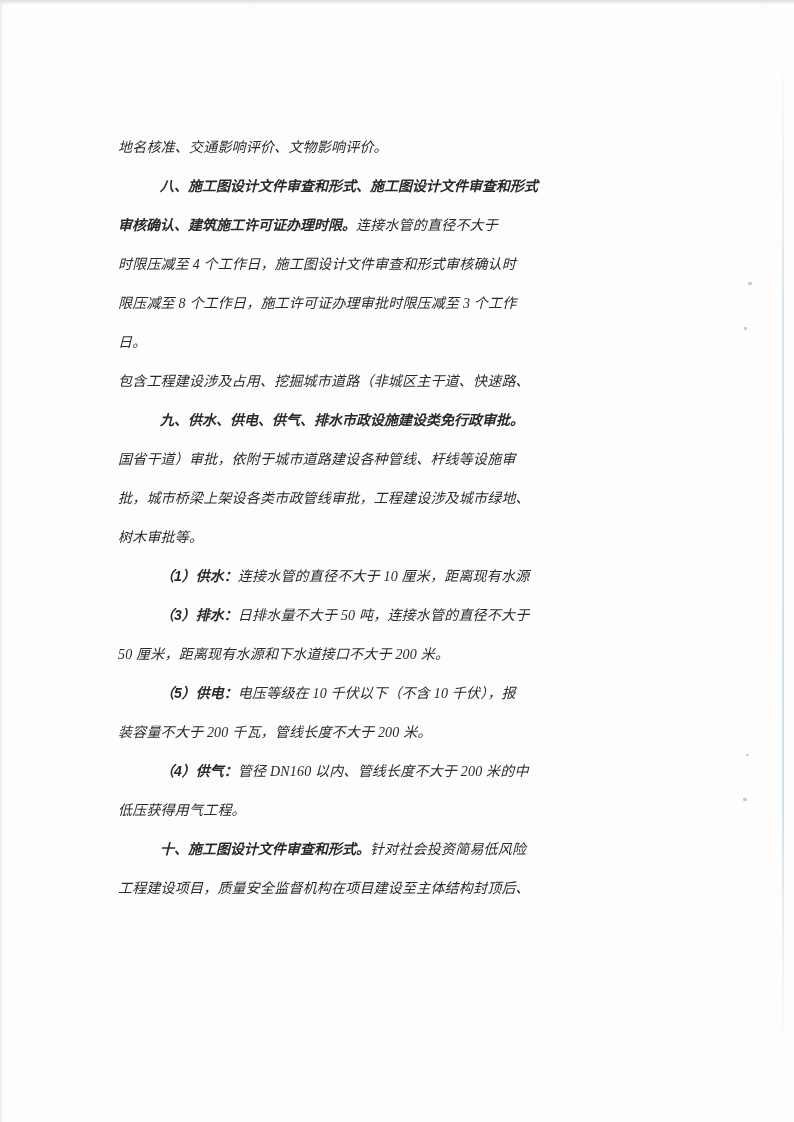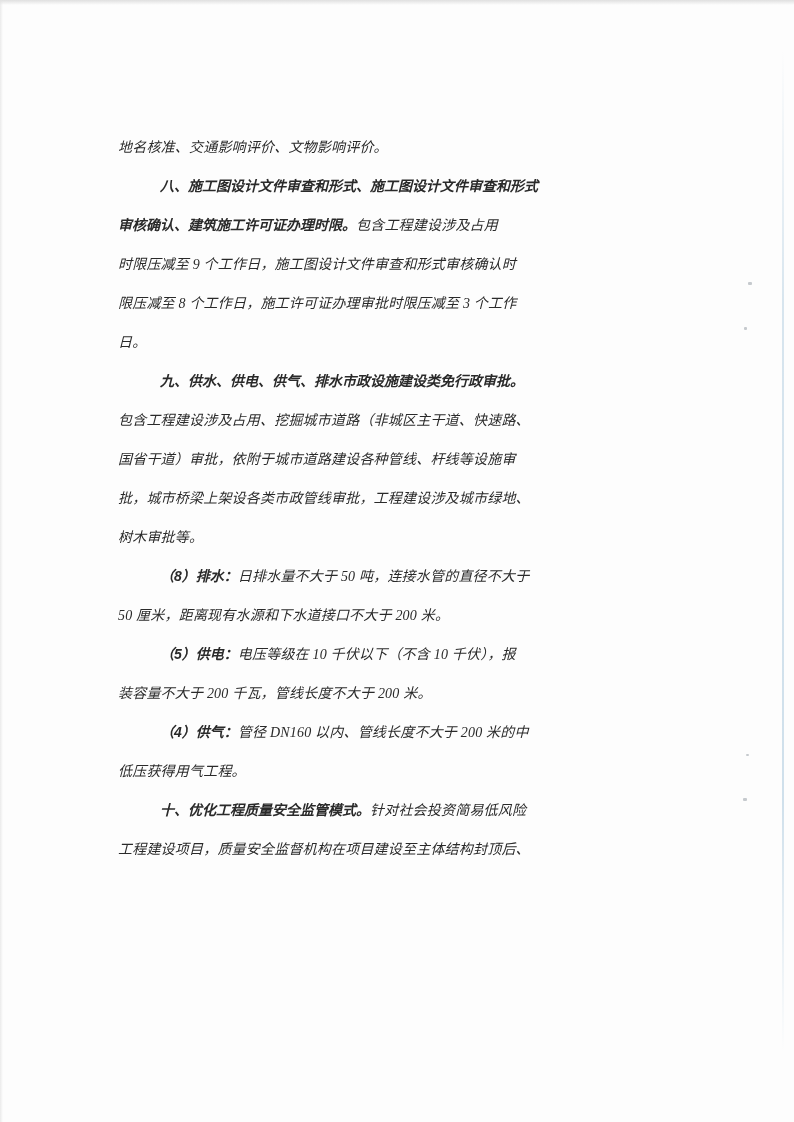--- a/index.html
+++ b/index.html
@@ -73,31 +73,32 @@
   <div class="edge-left"></div>
   <div class="edge-right-line"></div>
   <div class="speck s1"></div>
   <div class="speck s2"></div>
   <div class="speck s3"></div>
   <div class="speck s4"></div>
 
   <div class="text-block">
       <div class="line"><span class="seg">地名核准、交通影响评价、文物影响评价。</span></div>
       <div class="line indent"><span class="seg bold">八、施工图设计文件审查和形式、施工图设计文件审查和形式</span></div>
-      <div class="line"><span class="seg bold">审核确认、建筑施工许可证办理时限。</span><span class="seg">包含工程建设涉及占用</span></div>
-      <div class="line"><span class="seg">时限压减至 9 个工作日，施工图设计文件审查和形式审核确认时</span></div>
+      <div class="line"><span class="seg bold">审核确认、建筑施工许可证办理时限。</span><span class="seg">连接水管的直径不大于</span></div>
+      <div class="line"><span class="seg">时限压减至 4 个工作日，施工图设计文件审查和形式审核确认时</span></div>
       <div class="line"><span class="seg">限压减至 8 个工作日，施工许可证办理审批时限压减至 3 个工作</span></div>
       <div class="line"><span class="seg">日。</span></div>
+      <div class="line"><span class="seg">包含工程建设涉及占用、挖掘城市道路（非城区主干道、快速路、</span></div>
       <div class="line indent"><span class="seg bold">九、供水、供电、供气、排水市政设施建设类免行政审批。</span></div>
-      <div class="line"><span class="seg">包含工程建设涉及占用、挖掘城市道路（非城区主干道、快速路、</span></div>
       <div class="line"><span class="seg">国省干道）审批，依附于城市道路建设各种管线、杆线等设施审</span></div>
       <div class="line"><span class="seg">批，城市桥梁上架设各类市政管线审批，工程建设涉及城市绿地、</span></div>
       <div class="line"><span class="seg">树木审批等。</span></div>
-      <div class="line indent"><span class="seg bold">（8）排水：</span><span class="seg">日排水量不大于 50 吨，连接水管的直径不大于</span></div>
+      <div class="line indent"><span class="seg bold">（1）供水：</span><span class="seg">连接水管的直径不大于 10 厘米，距离现有水源</span></div>
+      <div class="line indent"><span class="seg bold">（3）排水：</span><span class="seg">日排水量不大于 50 吨，连接水管的直径不大于</span></div>
       <div class="line"><span class="seg">50 厘米，距离现有水源和下水道接口不大于 200 米。</span></div>
       <div class="line indent"><span class="seg bold">（5）供电：</span><span class="seg">电压等级在 10 千伏以下（不含 10 千伏），报</span></div>
       <div class="line"><span class="seg">装容量不大于 200 千瓦，管线长度不大于 200 米。</span></div>
       <div class="line indent"><span class="seg bold">（4）供气：</span><span class="seg">管径 DN160 以内、管线长度不大于 200 米的中</span></div>
       <div class="line"><span class="seg">低压获得用气工程。</span></div>
-      <div class="line indent"><span class="seg bold">十、优化工程质量安全监管模式。</span><span class="seg">针对社会投资简易低风险</span></div>
+      <div class="line indent"><span class="seg bold">十、施工图设计文件审查和形式。</span><span class="seg">针对社会投资简易低风险</span></div>
       <div class="line"><span class="seg">工程建设项目，质量安全监督机构在项目建设至主体结构封顶后、</span></div>
     </div>
 </div>
 
 </body></html>

